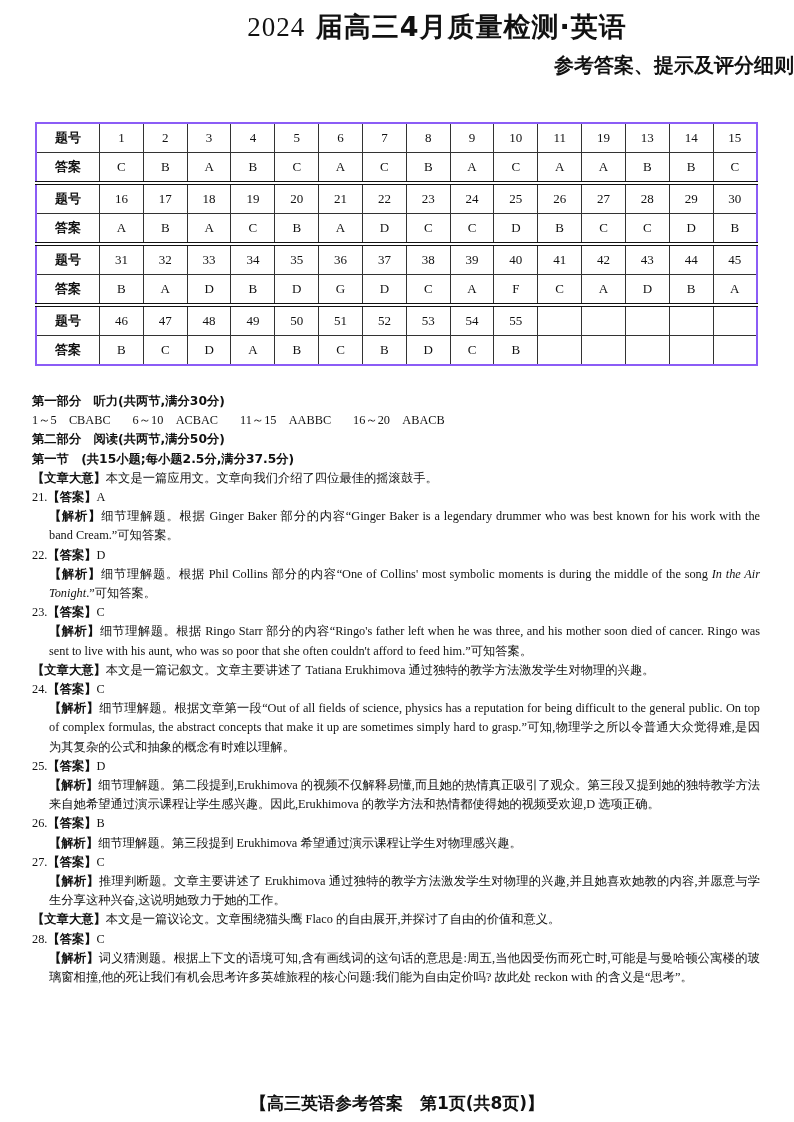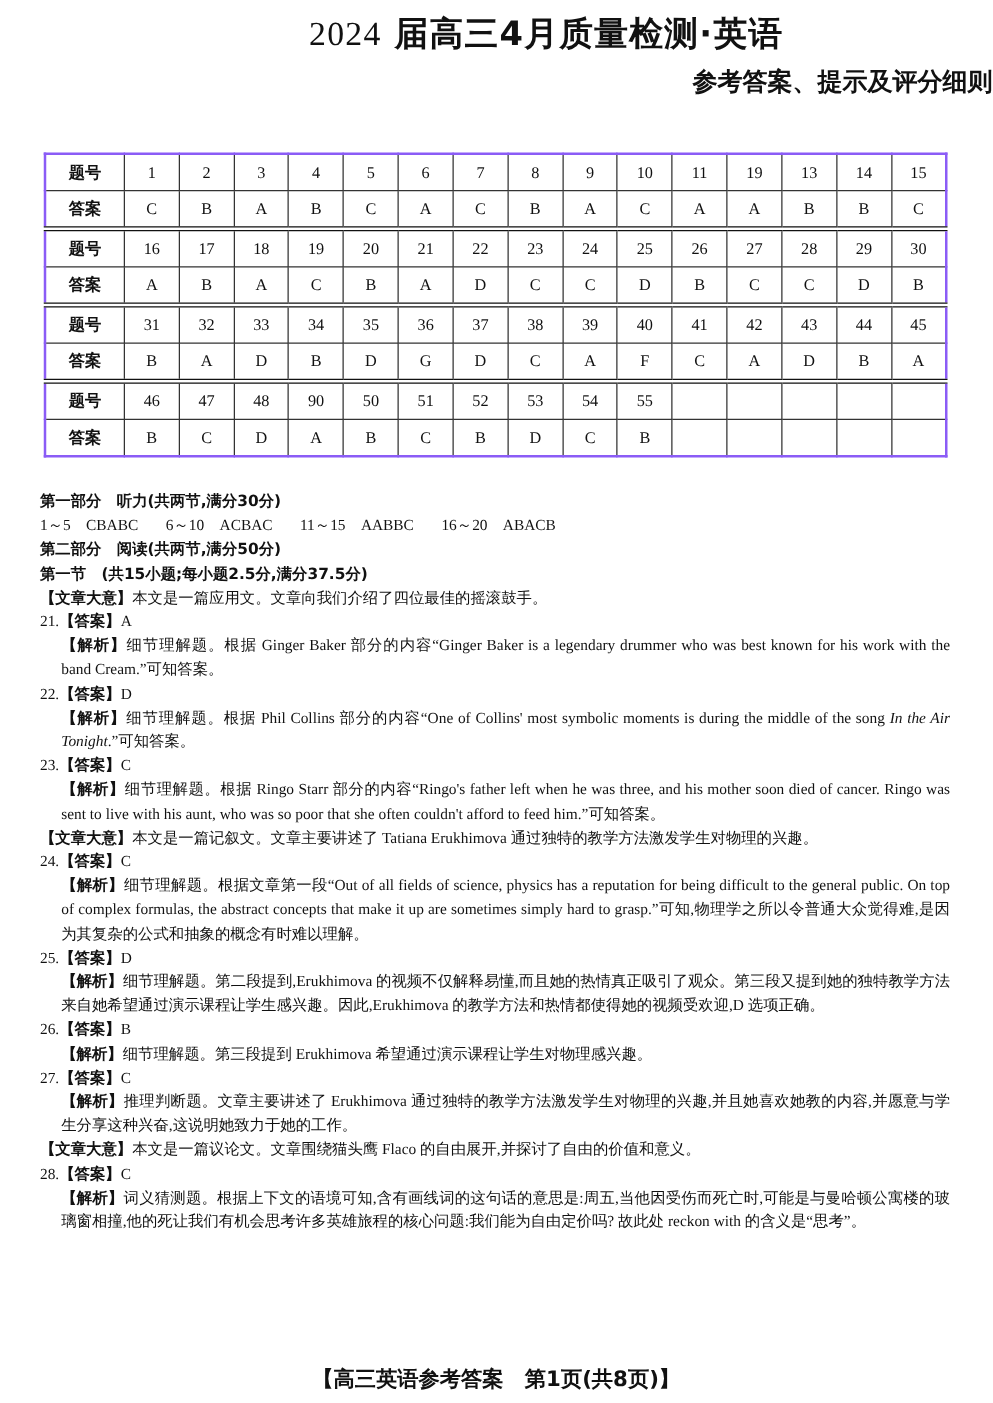--- a/index.html
+++ b/index.html
@@ -143,21 +143,21 @@
         <td>A</td>
         <td>D</td>
         <td>B</td>
         <td>A</td>
       </tr>
       <tr class="blk-start">
         <td class="hdr">题号</td>
         <td>46</td>
         <td>47</td>
         <td>48</td>
-        <td>90</td>
+        <td>49</td>
         <td>50</td>
         <td>51</td>
         <td>52</td>
         <td>53</td>
         <td>54</td>
         <td>55</td>
         <td></td>
         <td></td>
         <td></td>
         <td></td>

